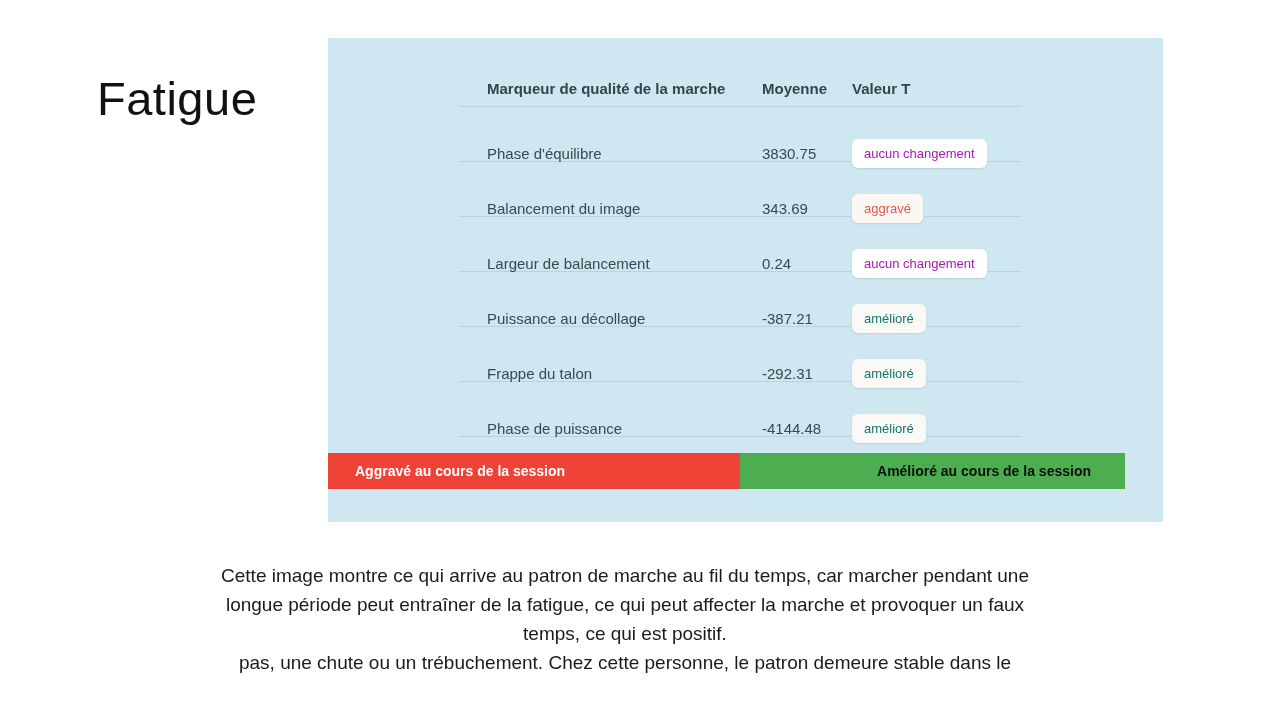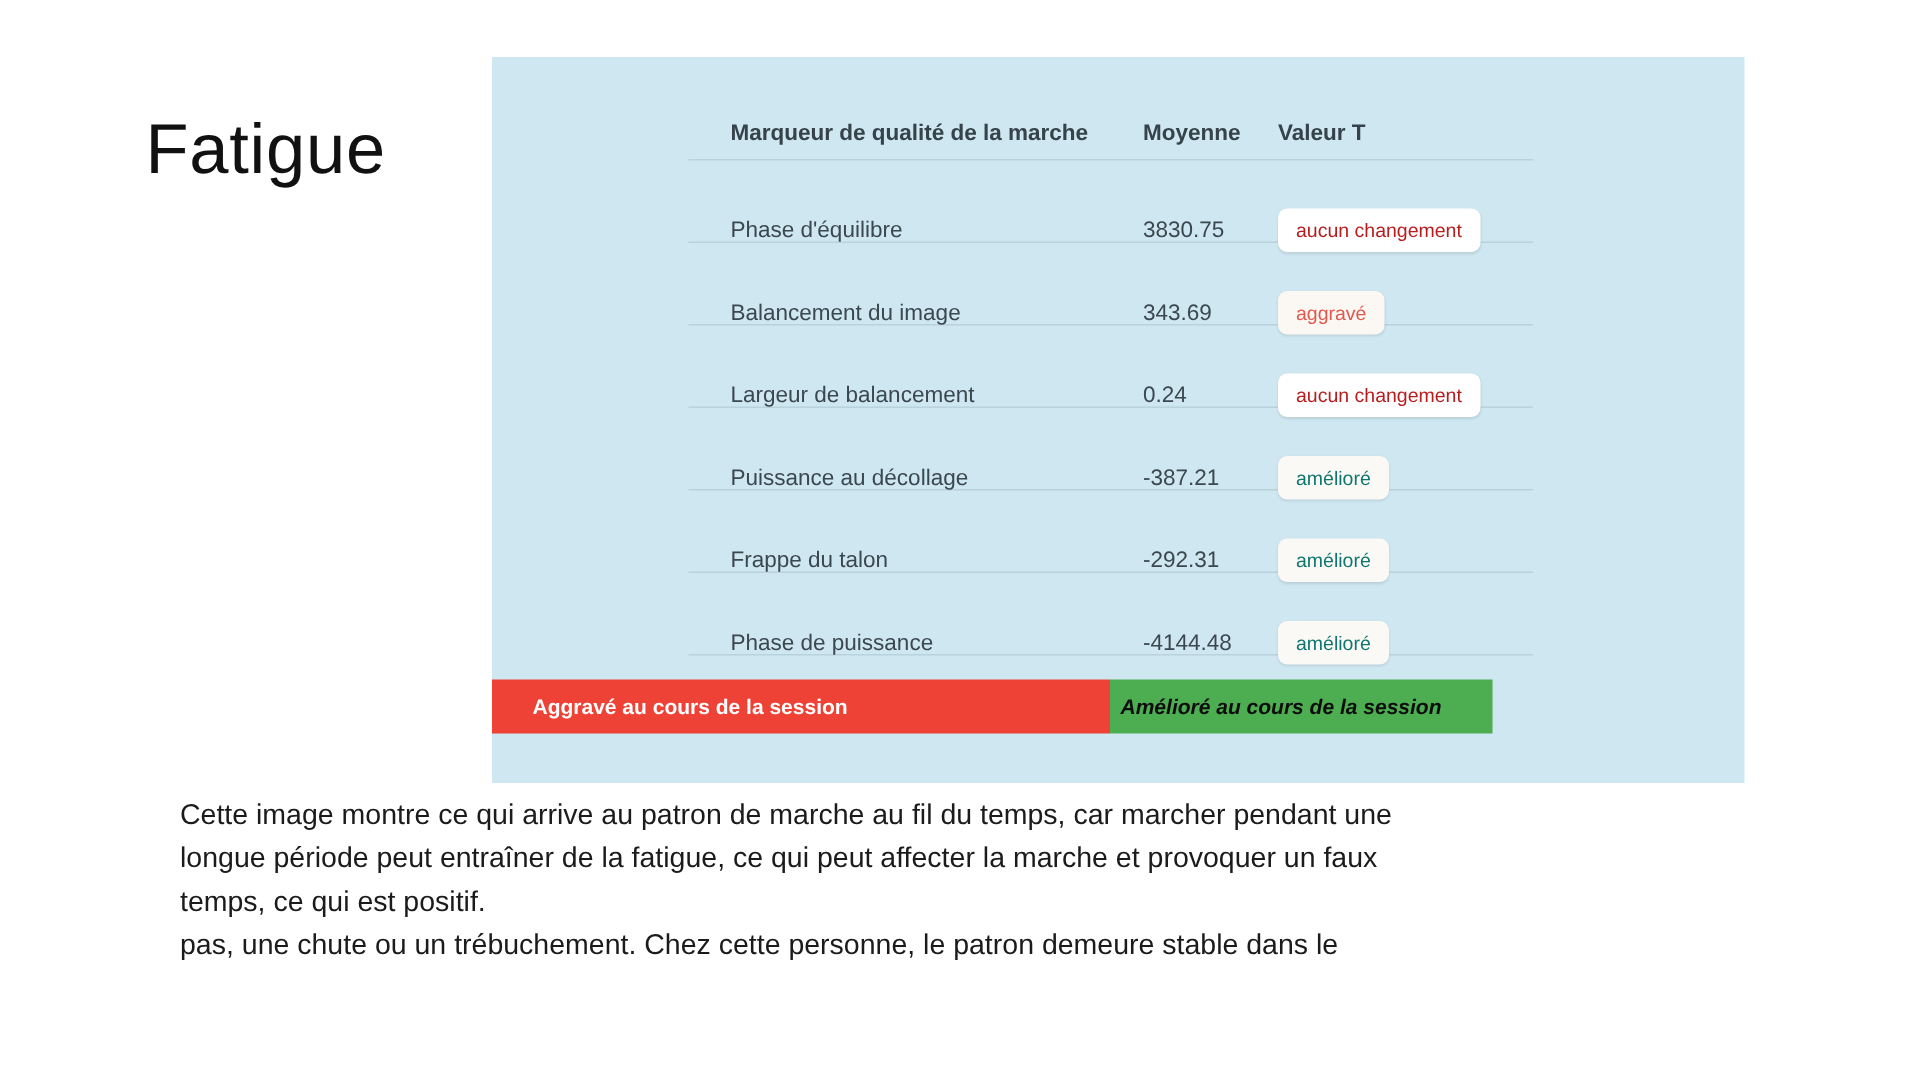--- a/index.html
+++ b/index.html
@@ -55,55 +55,55 @@
     line-height: 1;
     padding: 8px 12px;
     border-radius: 6px;
     background: #ffffff;
     box-shadow: 0 1px 2px rgba(0,0,0,0.10);
     color: #3f3f3f;
     white-space: nowrap;
   }
   .badge[data-status="worsened"] { background: #fbf8f4; color: #e0584e; }
   .badge[data-status="improved"] { background: #fbf9f5; color: #0f766e; }
-  .badge[data-status="neutral"]  { background: #ffffff; color: #b91c1c; }
+  .badge[data-status="neutral"]  { background: #ffffff; color: #a21caf; }
 
   
   .legend {
     position: absolute;
     left: 0; top: 415px;
-    width: 667px; height: 36px;
+    width: 797px; height: 36px;
     display: flex;
     font-size: 14px;
     font-weight: 700;
   }
   .legend-red {
     width: 412px; height: 100%;
     background: #ef4236;
     color: #ffffff;
     display: flex; align-items: center;
     padding-left: 27px;
   }
   .legend-green {
     flex: 1; height: 100%;
     background: #4cae50;
     color: #0d0d0d;
     display: flex; align-items: center; justify-content: flex-end;
     padding-right: 34px;
-    font-style: italic;
   }
 
   
   .description {
     position: absolute;
-    left: 120px; top: 529px;
+    left: 120px; top: 561px;
     width: 1010px;
     font-size: 19px;
     line-height: 29px;
     color: #1b1b1b;
+    text-align: center;
   }
 </style>
 </head>
 <body>
 
 <div class="slide">
 
   <div class="slide-title">Fatigue</div>
 
   <div class="panel">

